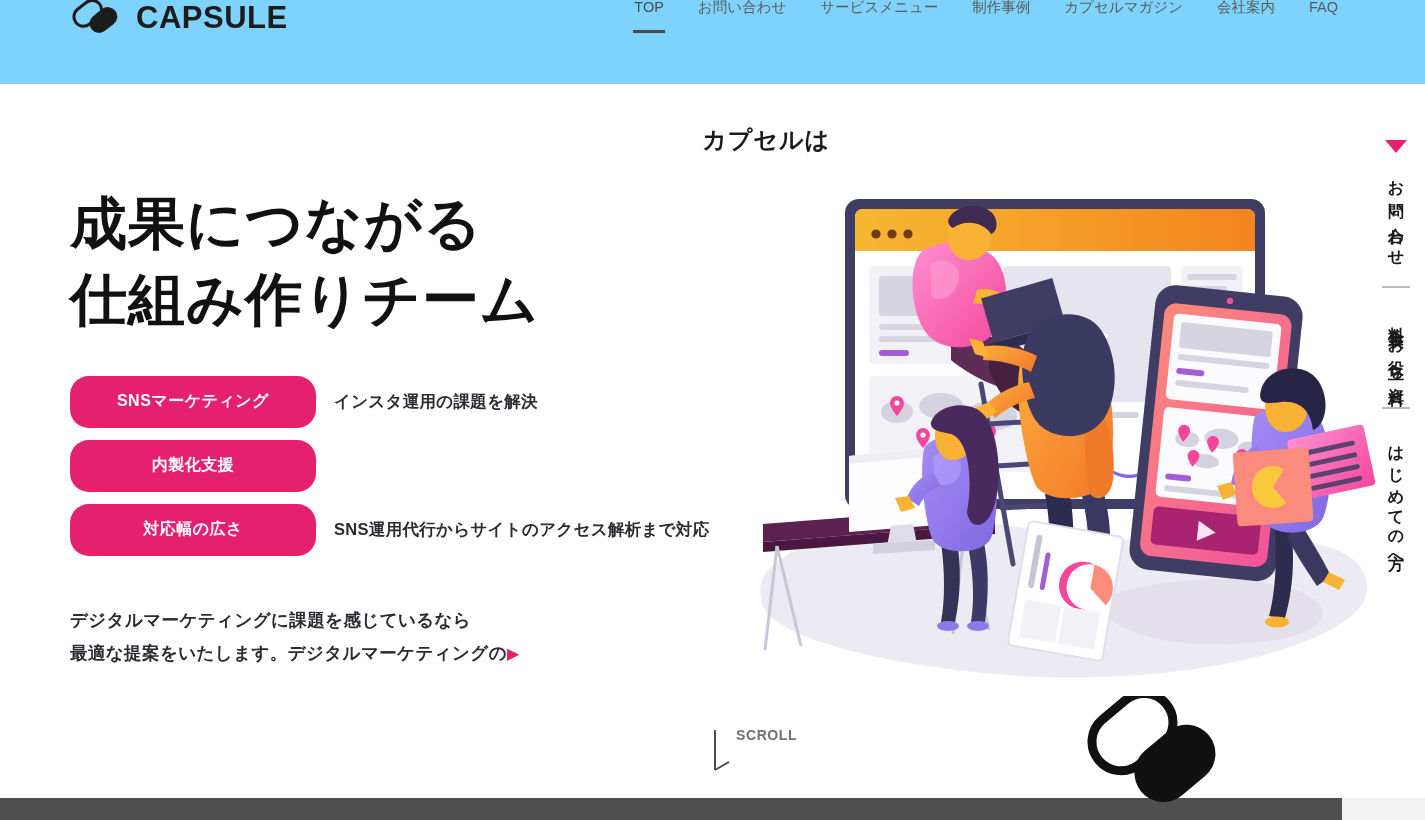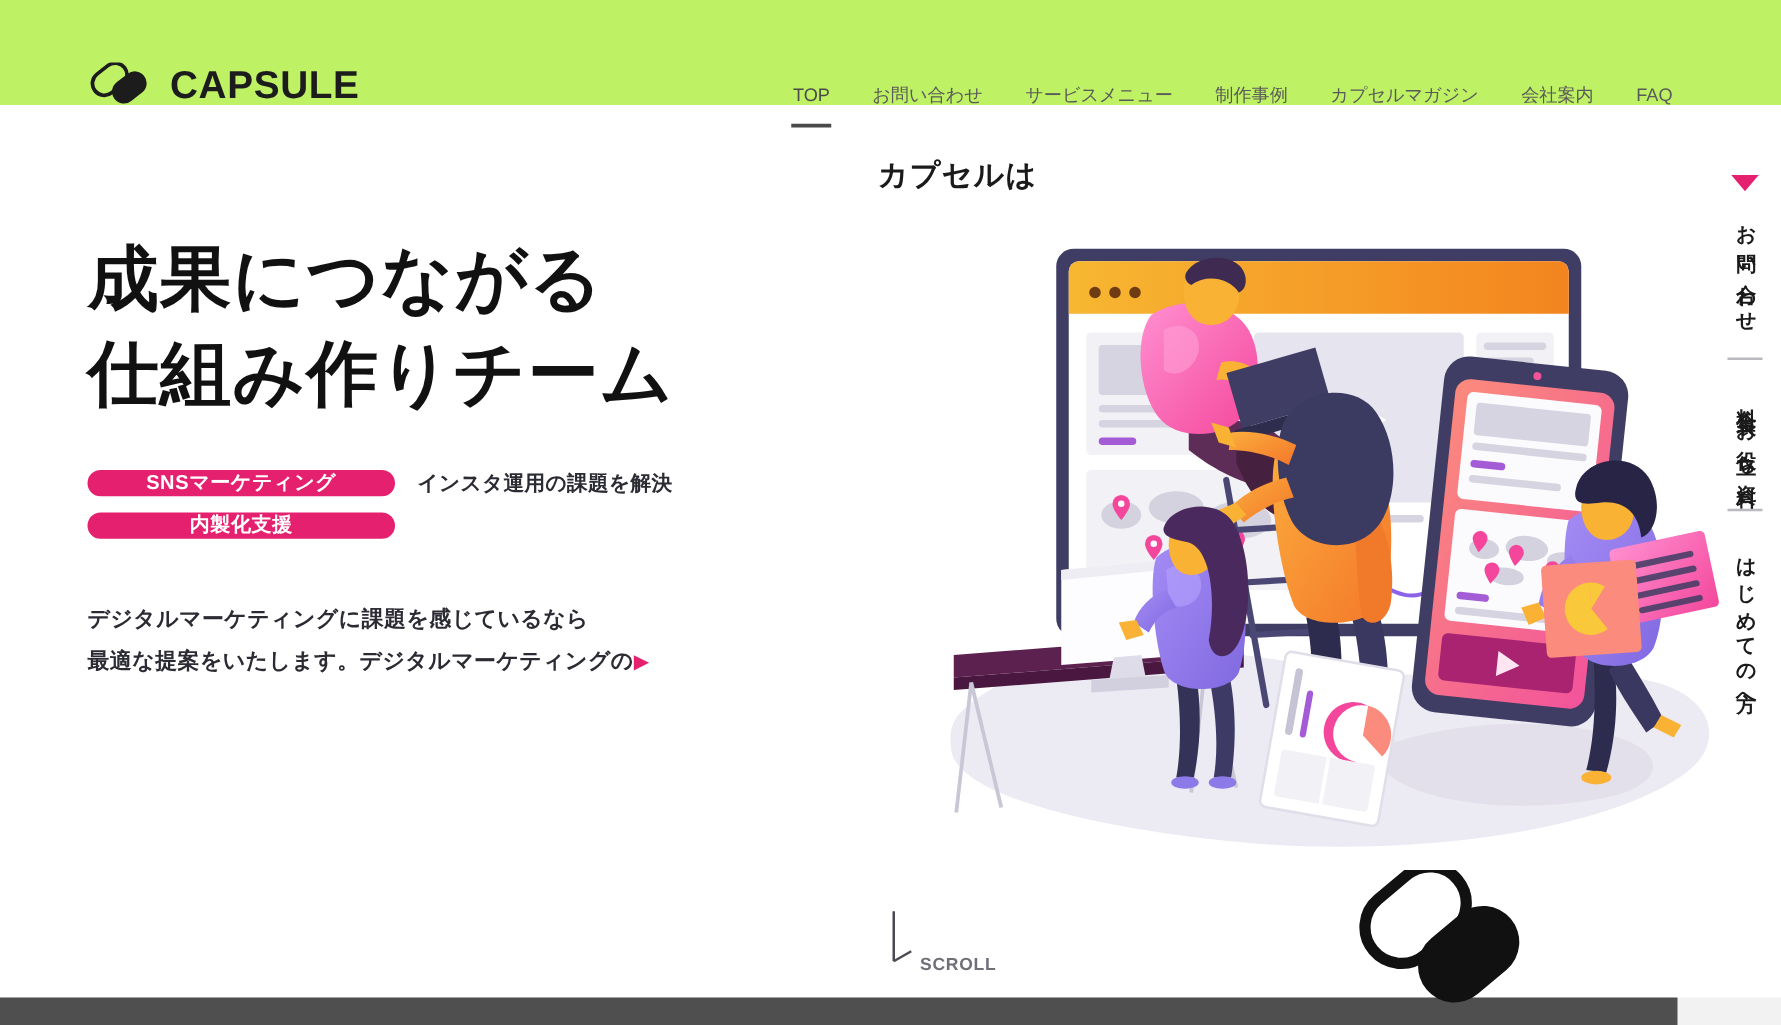--- a/index.html
+++ b/index.html
@@ -8,21 +8,21 @@
   body{
     font-family:"Liberation Sans","DejaVu Sans",sans-serif;
     background:#ffffff;
     color:#222;
     position:relative;
   }
 
   
   .site-header{
     position:absolute; top:0; left:0; width:1425px; height:84px;
-    display:flex; align-items:flex-end; z-index:40; background:#bef264;
+    display:flex; align-items:flex-start; z-index:40; background:#7dd3fc;
   }
   .brand{
     display:flex; align-items:center; gap:14px;
     margin-left:70px; text-decoration:none; color:#1c1c1c;
   }
   .brand-mark{ width:52px; height:34px; display:block; }
   .brand-text{
     font-size:31px; font-weight:bold; letter-spacing:0.5px;
     color:#1c1c1c; line-height:1;
   }
@@ -56,42 +56,42 @@
   .eyebrow{
     font-size:24px; font-weight:bold; color:#1a1a1a;
     letter-spacing:1px; margin-bottom:30px;text-align:right;
   }
   .headline{ font-weight:bold; color:#111; letter-spacing:1px;font-family:Liberation Serif, serif; }
   .headline-line{ font-size:57px; line-height:1.33; white-space:nowrap; }
 
   .badge-list{ margin-top:38px; display:flex; flex-direction:column; gap:12px; }
   .badge-row{ display:flex; align-items:center; gap:18px; }
   .badge{
-    width:246px; height:21px; border-radius:19px;
+    width:246px; height:52px; border-radius:19px;
     background:#e5206e; color:#fff;
     display:flex; align-items:center; justify-content:center;
     font-size:16px; font-weight:bold; letter-spacing:0.5px;
     flex:0 0 auto;
   }
   .badge-desc{
     font-size:16.5px; font-weight:bold; color:#2b2b33;
     letter-spacing:0.3px; white-space:nowrap;
   }
 
   .hero-cta{ margin-top:48px; }
   .cta-line{
     font-size:17.5px; font-weight:bold; color:#2b2b33;
     line-height:1.9; letter-spacing:0.4px; white-space:nowrap;
   }
   .cta-arrow{ color:#e5206e; font-size:16px; }
 
   
   .scroll-indicator{
     position:absolute; left:710px; bottom:18px;
-    display:flex; align-items:flex-end; gap:4px; z-index:25;
+    display:flex; align-items:flex-start; gap:4px; z-index:25;
   }
   .scroll-label{
     font-size:14px; font-weight:bold; color:#6f6f78;
     letter-spacing:0.6px; line-height:1;
     padding-bottom:2px;
   }
 
   
   .side-tabs{
     position:absolute; right:0; top:140px;
@@ -436,20 +436,24 @@
     </h1>
 
     <div class="badge-list">
       <div class="badge-row">
         <span class="badge">SNSマーケティング</span>
         <span class="badge-desc">インスタ運用の課題を解決</span>
       </div>
       <div class="badge-row">
         <span class="badge">内製化支援</span>
       </div>
+      <div class="badge-row">
+        <span class="badge">対応幅の広さ</span>
+        <span class="badge-desc">SNS運用代行からサイトのアクセス解析まで対応</span>
+      </div>
     </div>
 
     <div class="hero-cta">
       <div class="cta-line">デジタルマーケティングに課題を感じているなら</div>
       <div class="cta-line"><span>最適な提案をいたします。デジタルマーケティングの</span><span class="cta-arrow">▶</span></div>
     </div>
   </div>
 
   <div class="watermark-logo">
     <span class="watermark-mark">

